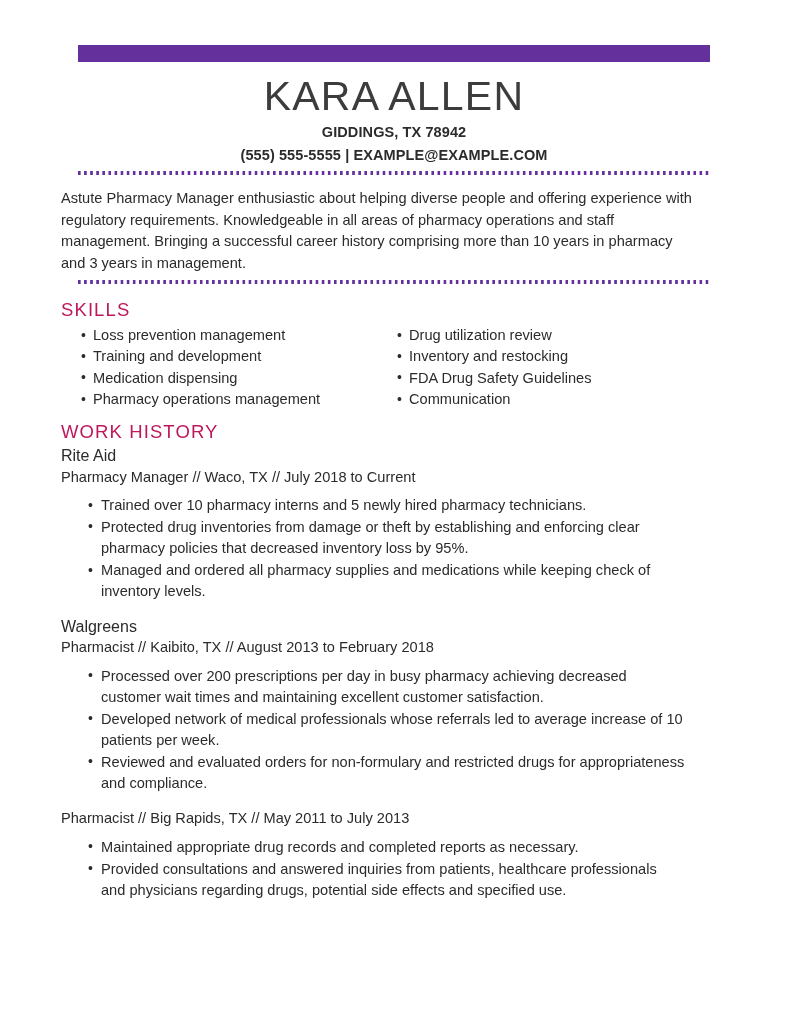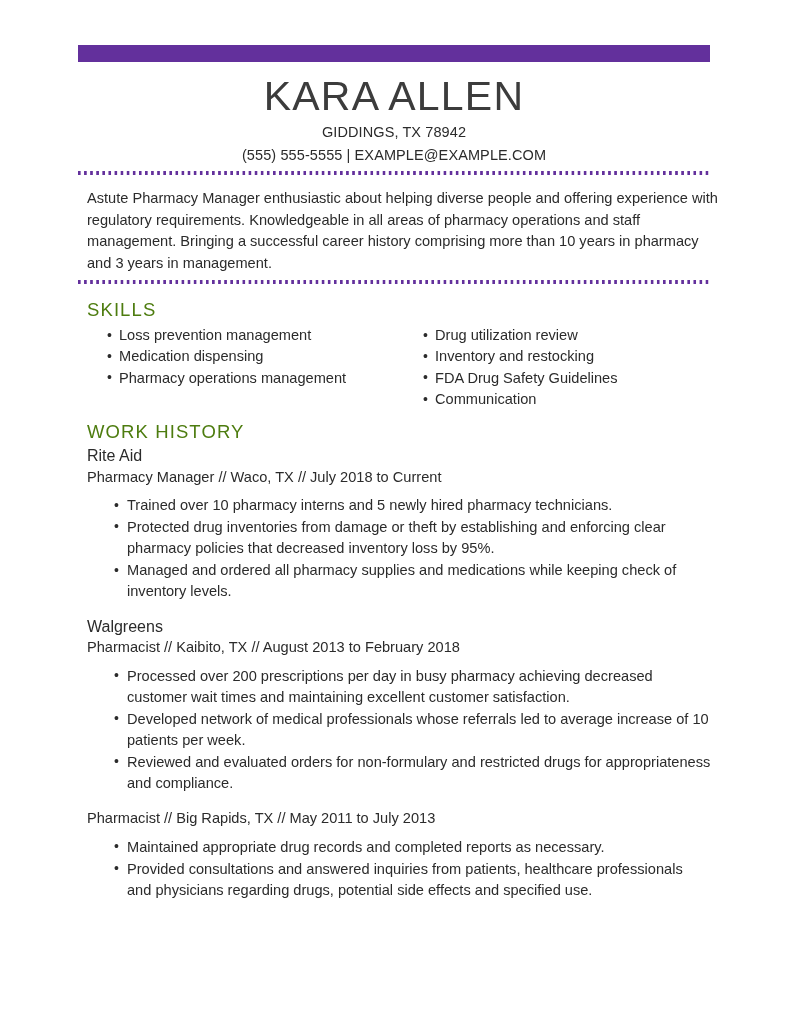--- a/index.html
+++ b/index.html
@@ -40,21 +40,21 @@
   .full-name {
     font-size: 41px;
     font-weight: 300;
     letter-spacing: 1.2px;
     color: #3c3c3c;
     line-height: 1.18;
     white-space: nowrap;
   }
   .contact-line {
     font-size: 14.5px;
-    font-weight: 400;
+    font-weight: 700;
     color: #2b2b2b;
     letter-spacing: 0.1px;
     line-height: 1.42;
     margin-top: 2px;
   }
   
   .dotted-rule {
     position: absolute;
     left: 78px;
     width: 632px;
@@ -62,34 +62,34 @@
     background-image: linear-gradient(to right, #63309c 0px, #63309c 3px, rgba(0,0,0,0) 3px, rgba(0,0,0,0) 6.1px);
     background-size: 6.1px 4px;
     background-repeat: repeat-x;
   }
   .rule-1 { top: 171px; }
   .rule-2 { top: 280px; }
 
   
   .block {
     position: absolute;
-    left: 87px;
+    left: 61px;
     width: 632px;
   }
   .summary {
     top: 188px;
     font-size: 14.6px;
     line-height: 21.5px;
     color: #2b2b2b;
   }
   .section-title {
     font-size: 18.5px;
     font-weight: 400;
     letter-spacing: 1.1px;
-    color: #4d7c0f;
+    color: #be185d;
     line-height: 1.2;
     margin: 0 0 3px 0;
   }
   .sec-skills   { top: 299px; }
   .sec-work     { top: 421px; }
   .sec-edu      { top: 930px; }
 
   
   .skills-cols {
     display: flex;
@@ -183,20 +183,21 @@
   </div>
 
   <div class="dotted-rule rule-2"></div>
 
   <div class="block sec-skills">
     <div class="section-title">SKILLS</div>
     <div class="skills-cols">
       <div class="skills-col">
         <ul class="bullets">
           <li>Loss prevention management</li>
+          <li>Training and development</li>
           <li>Medication dispensing</li>
           <li>Pharmacy operations management</li>
         </ul>
       </div>
       <div class="skills-col">
         <ul class="bullets">
           <li>Drug utilization review</li>
           <li>Inventory and restocking</li>
           <li>FDA Drug Safety Guidelines</li>
           <li>Communication</li>

